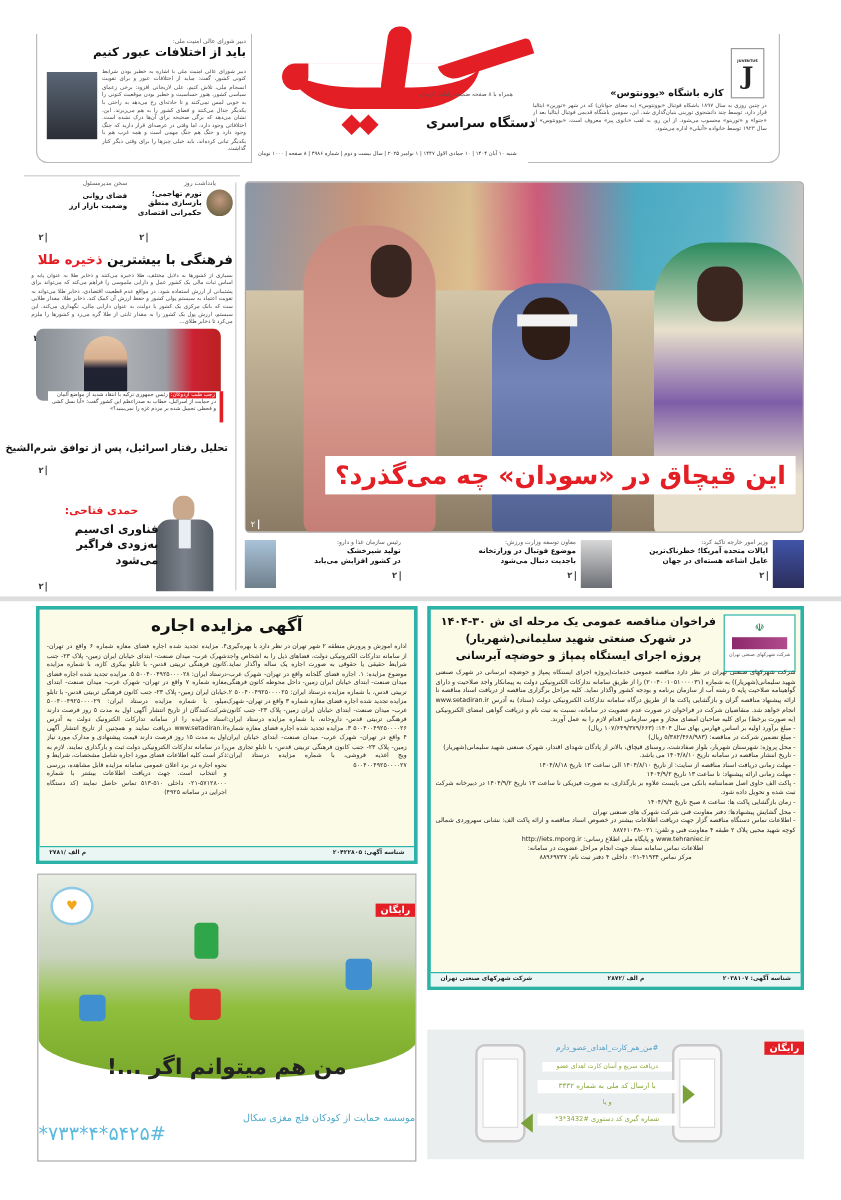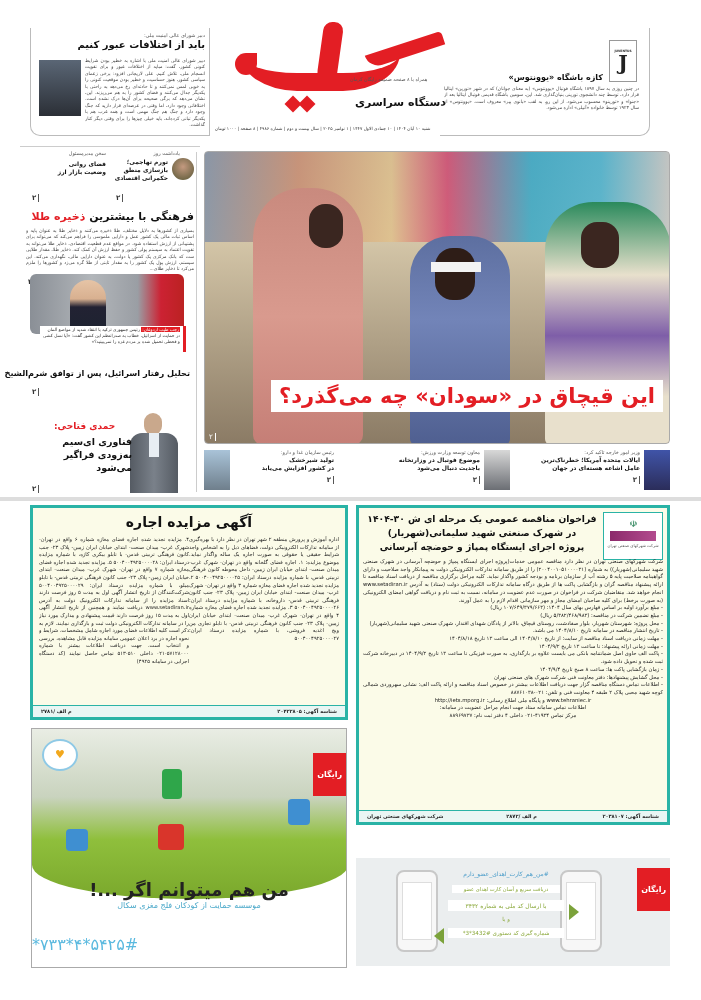--- a/index.html
+++ b/index.html
@@ -8,21 +8,21 @@
 .tiny{font-size:5.2px;line-height:7.2px;color:#444;text-align:justify}
 .kicker{font-size:5px;color:#555}
 .hl{font-weight:bold;color:#111}
 .pg{font-size:7px;font-weight:bold;color:#333;border-right:1.5px solid #555;padding-right:2px;display:inline-block;line-height:8px}
 .box{border:1px solid #bbb;border-radius:8px}
 .photo{background:#888;overflow:hidden}
 
 .logo-swash{position:absolute;background:#e31e24}
 
 .adframe{border:3px solid #2ab3a6;background:#fbfbe8}
-.free{background:#e31e24;color:#fff;font-weight:bold;font-size:8px;padding:17px 4px}
+.free{background:#e31e24;color:#fff;font-weight:bold;font-size:8px;padding:1px 4px}
 </style>
 </head>
 <body>
 
 <div class="abs" style="left:0;top:0;width:701px;height:140px">
 
   <div class="abs box" style="left:30px;top:28px;width:180px;height:108px;border-left:none;border-top:none;border-radius:0 0 0 10px;border-left:1px solid #bbb">
     <div class="abs kicker" style="right:4px;top:4px">دبیر شورای عالی امنیت ملی:</div>
     <div class="abs hl" style="right:4px;top:11px;font-size:10px">باید از اختلافات عبور کنیم</div>
     <div class="abs photo" style="left:8px;top:32px;width:42px;height:56px;background:linear-gradient(180deg,#5a6675,#2b2f36)"></div>
@@ -203,21 +203,21 @@
 <div class="abs" style="left:31px;top:728px;width:316px;height:240px;border:1px solid #aaa;background:#fff;overflow:hidden">
   <div class="abs" style="left:0;top:0;width:316px;height:170px;background:linear-gradient(180deg,#e9ede4 0%,#c9d3be 40%,#8fbf3c 65%,#7aa82c 100%);border-radius:0 0 50% 50% / 0 0 20% 20%">
     <div class="abs" style="left:130px;top:40px;width:20px;height:30px;background:#2fa64a;border-radius:4px"></div>
     <div class="abs" style="left:126px;top:95px;width:26px;height:26px;background:#d9352b;border-radius:4px"></div>
     <div class="abs" style="left:34px;top:100px;width:22px;height:22px;background:#3f8fd1;border-radius:4px"></div>
     <div class="abs" style="left:256px;top:70px;width:22px;height:26px;background:#3f8fd1;border-radius:4px"></div>
   </div>
   <div class="abs" style="left:10px;top:10px;width:36px;height:32px;border-radius:50%;background:#fff;border:2px solid #8ec9e6;text-align:center;font-size:11px;line-height:28px;color:#f2a81d">♥</div>
   <div class="abs free" style="right:0;top:24px">رایگان</div>
   <div class="abs" style="left:0;right:0;top:150px;text-align:center;font-size:18px;color:#222;font-weight:bold">من هم میتوانم اگر ...!</div>
-  <div class="abs" style="left:0;right:0;top:172px;text-align:center;font-size:8px;color:#4aa8c9">موسسه حمایت از کودکان فلج مغزی سکال</div>
+  <div class="abs" style="left:0;right:0;top:198px;text-align:right;font-size:8px;color:#4aa8c9">موسسه حمایت از کودکان فلج مغزی سکال</div>
   <div class="abs" style="left:0;right:0;top:206px;text-align:left;font-size:16px;color:#5ab9df;direction:ltr;letter-spacing:2px">*۷۳۳*۴*۵۴۲۵#</div>
 </div>
 
 <div class="abs" style="left:356px;top:858px;width:314px;height:108px;background:#ebeeef">
   <div class="abs free" style="right:0;top:10px">رایگان</div>
   <div class="abs" style="right:68px;top:12px;width:42px;height:82px;border:2px solid #c8c8c8;border-radius:8px;background:#f7f7f7">
     <div style="position:absolute;left:4px;right:4px;top:10px;height:58px;background:#fff;border:1px solid #ddd"></div>
   </div>
   <div class="abs" style="left:40px;top:12px;width:42px;height:82px;border:2px solid #c8c8c8;border-radius:8px;background:#f7f7f7">
     <div style="position:absolute;left:4px;right:4px;top:10px;height:58px;background:#fff;border:1px solid #ddd"></div>

